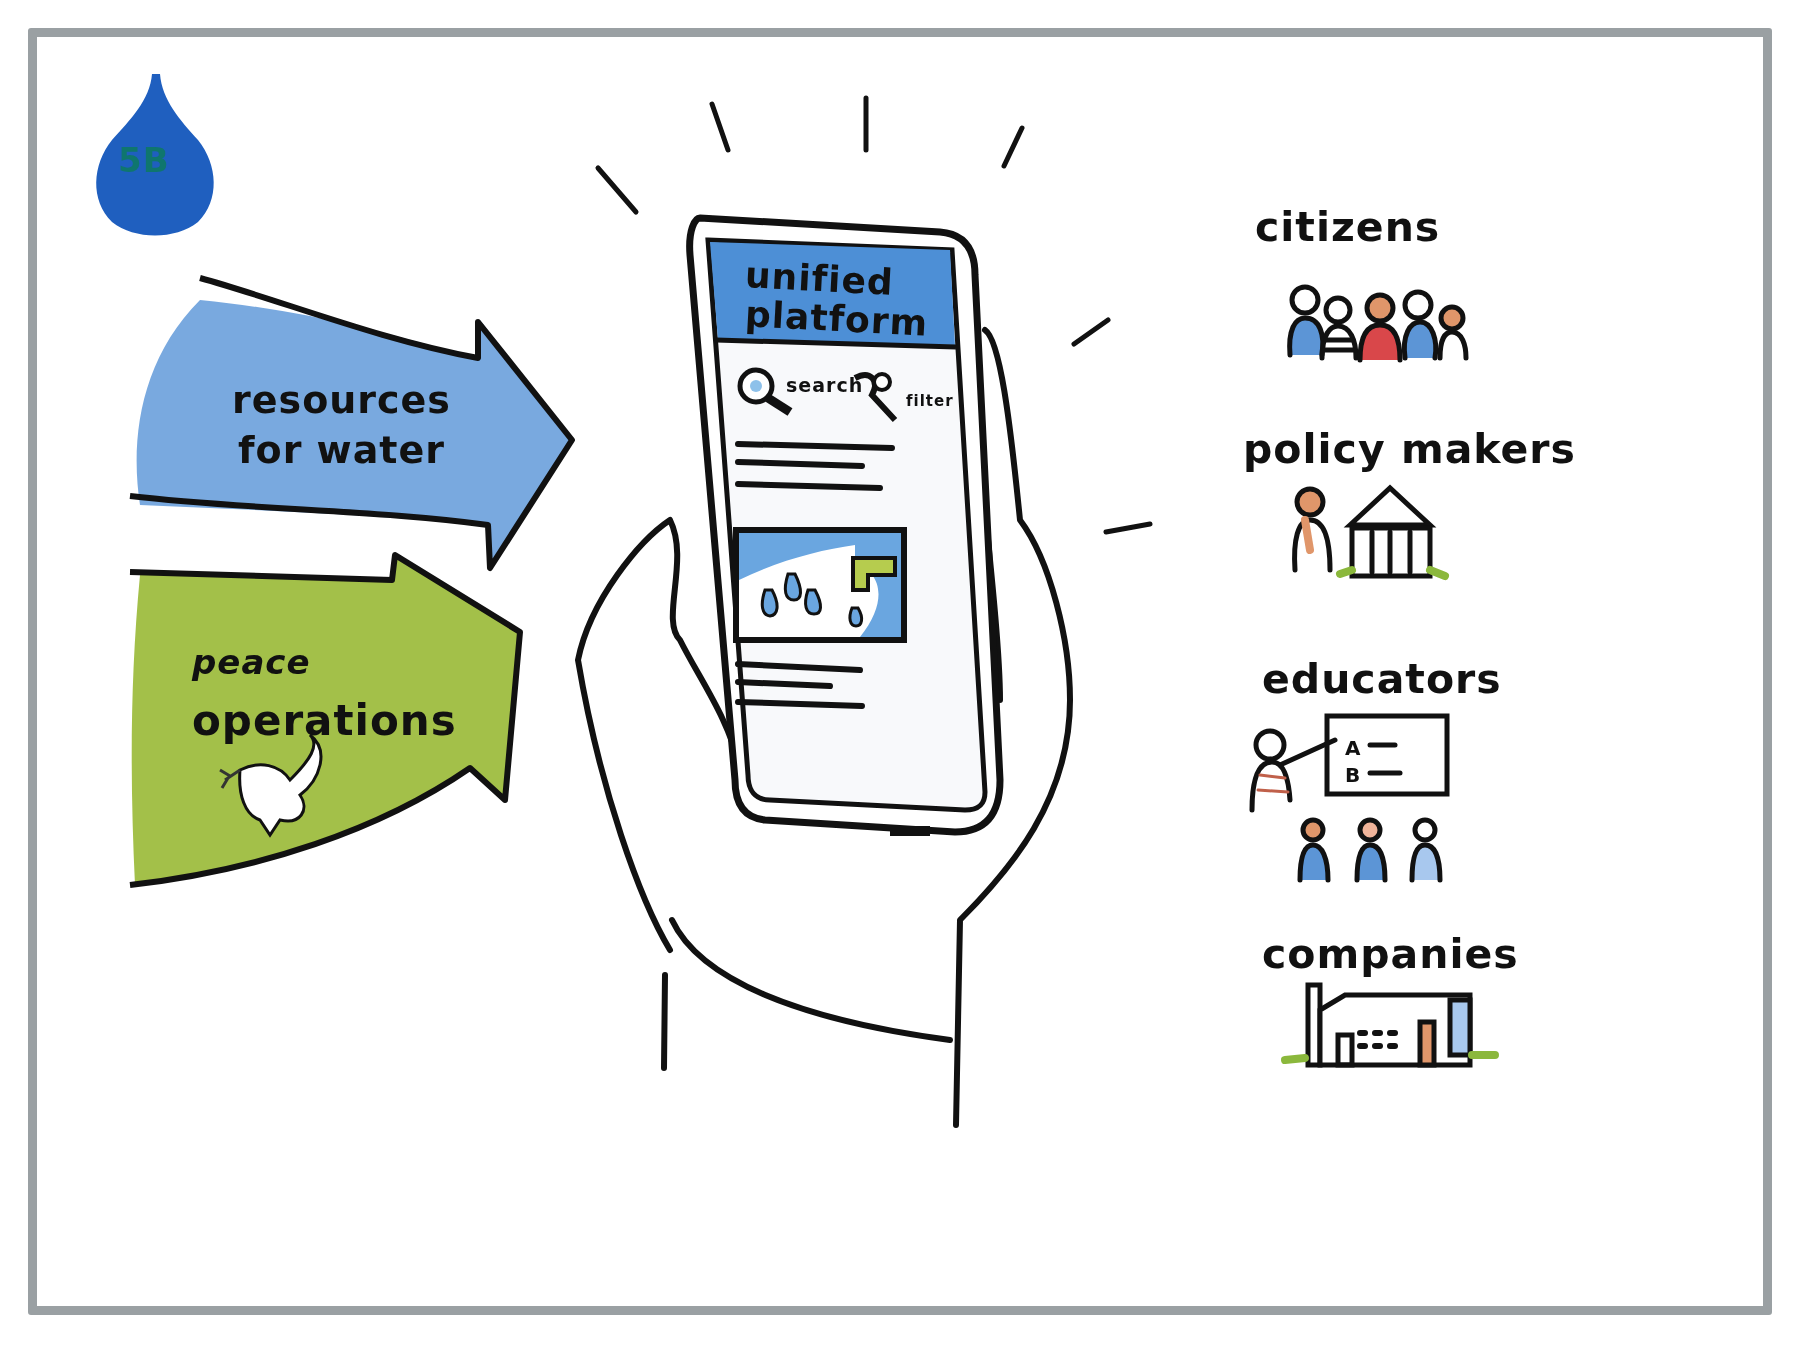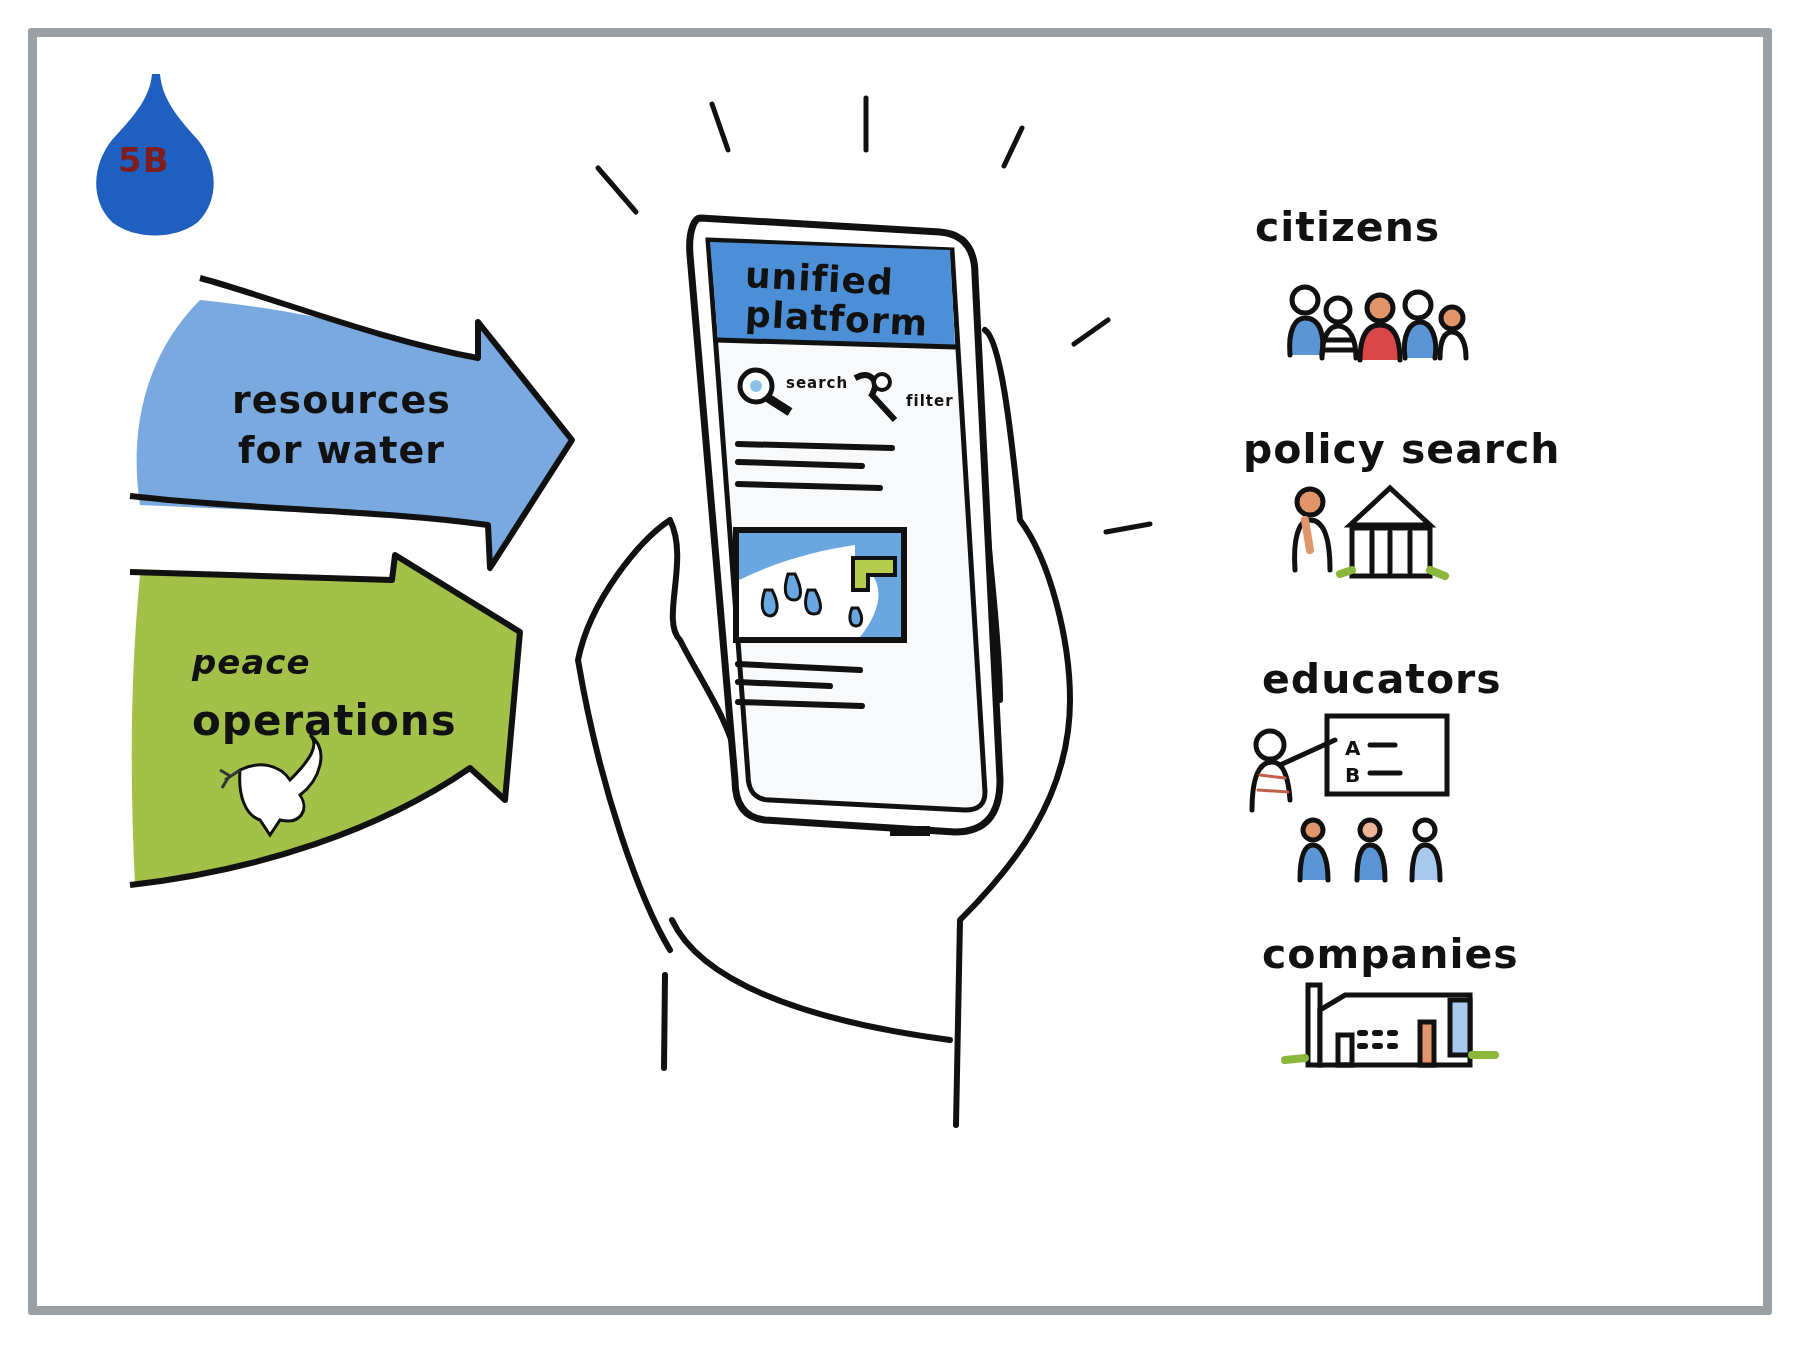--- a/index.html
+++ b/index.html
@@ -147,30 +147,30 @@
         <line x1="1375" y1="1033" x2="1380" y2="1033"></line>
         <line x1="1390" y1="1033" x2="1395" y2="1033"></line>
         <line x1="1360" y1="1046" x2="1365" y2="1046"></line>
         <line x1="1375" y1="1046" x2="1380" y2="1046"></line>
         <line x1="1390" y1="1046" x2="1395" y2="1046"></line>
       </g>
     <path d="M1285 1060 L1305 1058 M1472 1055 L1495 1055" stroke="#8bb83c" stroke-width="8"></path>
   </g>
 </svg>
 
-<div class="hand" style="left:118px;top:140px;font-size:34px;color:#7f1d1d;">5B</div>
+<div class="hand" style="left:118px;top:140px;font-size:34px;color:#0f766e;">5B</div>
 
 <div class="hand label" style="left:232px;top:378px;font-size:38px;">resources</div>
 <div class="hand label" style="left:238px;top:428px;font-size:38px;">for water</div>
 
 <div class="hand label" style="left:192px;top:642px;font-size:34px;font-style:italic;">peace</div>
 <div class="hand label" style="left:192px;top:696px;font-size:42px;">operations</div>
 
 <div class="hand" style="left:745px;top:258px;font-size:36px;transform:rotate(3deg);">unified</div>
 <div class="hand" style="left:745px;top:298px;font-size:36px;transform:rotate(3deg);">platform</div>
 
-<div class="hand" style="left:786px;top:374px;font-size:15px;">search</div>
+<div class="hand" style="left:786px;top:374px;font-size:19px;">search</div>
 <div class="hand" style="left:898px;top:392px;font-size:15px;margin-left:8px;">filter</div>
 
 <div class="hand label" style="left:1255px;top:203px;">citizens</div>
-<div class="hand label" style="left:1243px;top:425px;">policy search</div>
+<div class="hand label" style="left:1243px;top:425px;">policy makers</div>
 <div class="hand label" style="left:1262px;top:655px;">educators</div>
 <div class="hand label" style="left:1262px;top:930px;">companies</div>
 
 </body></html>

